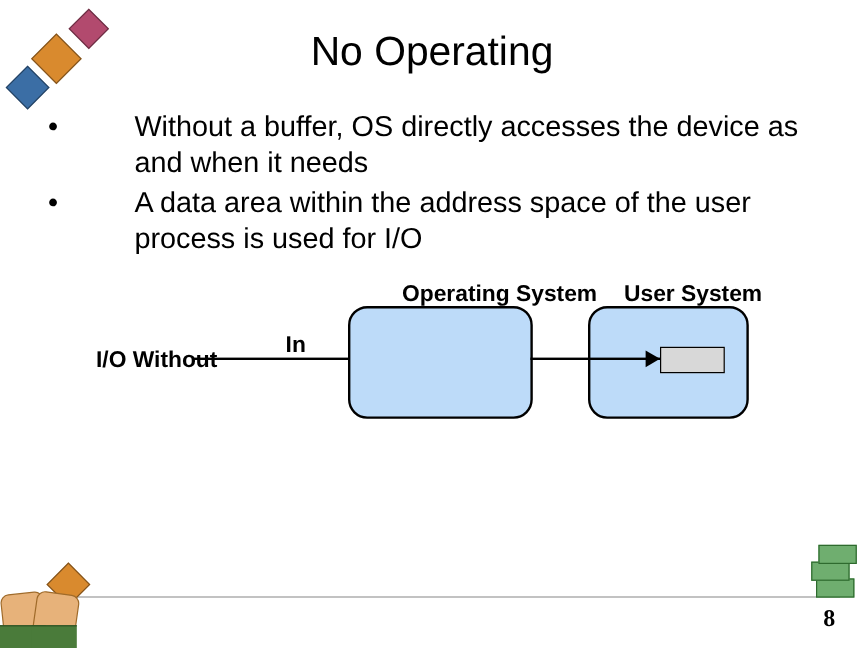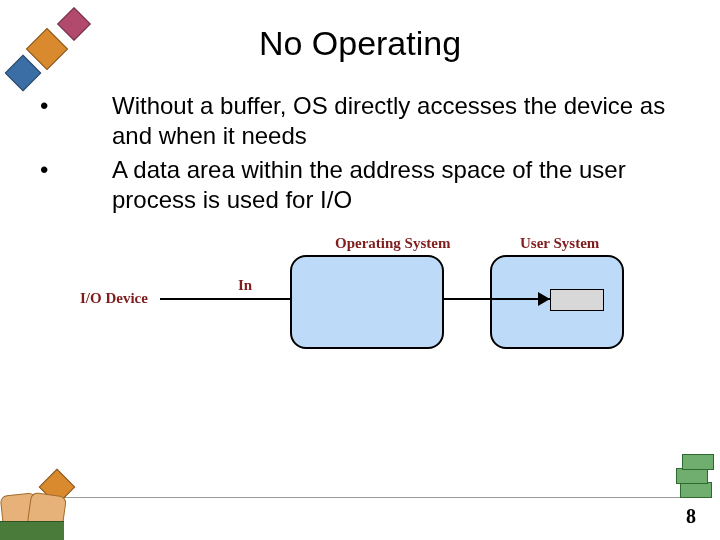--- a/index.html
+++ b/index.html
@@ -40,23 +40,23 @@
     margin-left: 44px;
   }
   .diagram {
     position: relative;
     width: 560px;
     height: 160px;
     margin: 10px auto 0 auto;
   }
   .dlabel {
     position: absolute;
-    font-family: Liberation Serif, serif;
-    font-size: 15px;
-    color: #7f1d1d;
+    font-family: Liberation Sans, sans-serif;
+    font-size: 19px;
+    color: #000000;
   }
   .os-label { top: 0; left: 255px; font-weight: bold; }
   .up-label { top: 0; left: 440px; font-weight: bold; }
   .io-label { top: 55px; left: 0; font-weight: bold; }
   .in-label { top: 42px; left: 158px; font-weight: bold; }
   .caption  { top: 138px; left: 220px; font-weight: normal; }
   .os-box {
     position: absolute;
     top: 20px; left: 210px;
     width: 150px; height: 90px;
@@ -167,21 +167,21 @@
   </div>
   <div class="item">
     <div class="dot">•</div>
     <div class="txt">A data area within the address space of the user process is used for I/O</div>
   </div>
 </div>
 
 <div class="diagram">
   <div class="dlabel os-label">Operating System</div>
   <div class="dlabel up-label">User System</div>
-  <div class="dlabel io-label">I/O Device</div>
+  <div class="dlabel io-label">I/O Without</div>
   <div class="dlabel in-label">In</div>
 
   <div class="os-box"></div>
   <div class="up-box"></div>
   <div class="inner-rect"></div>
 
   <div class="line l1"></div>
   <div class="line l2"></div>
   <div class="ah1"></div>
 

